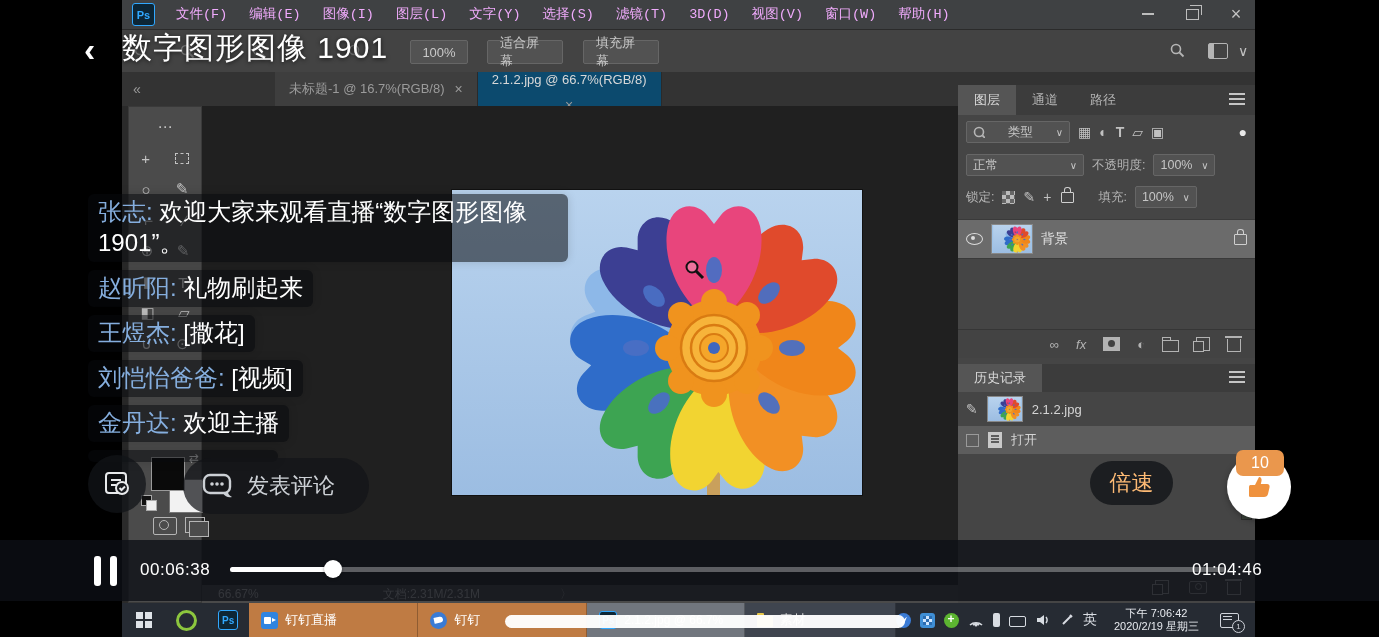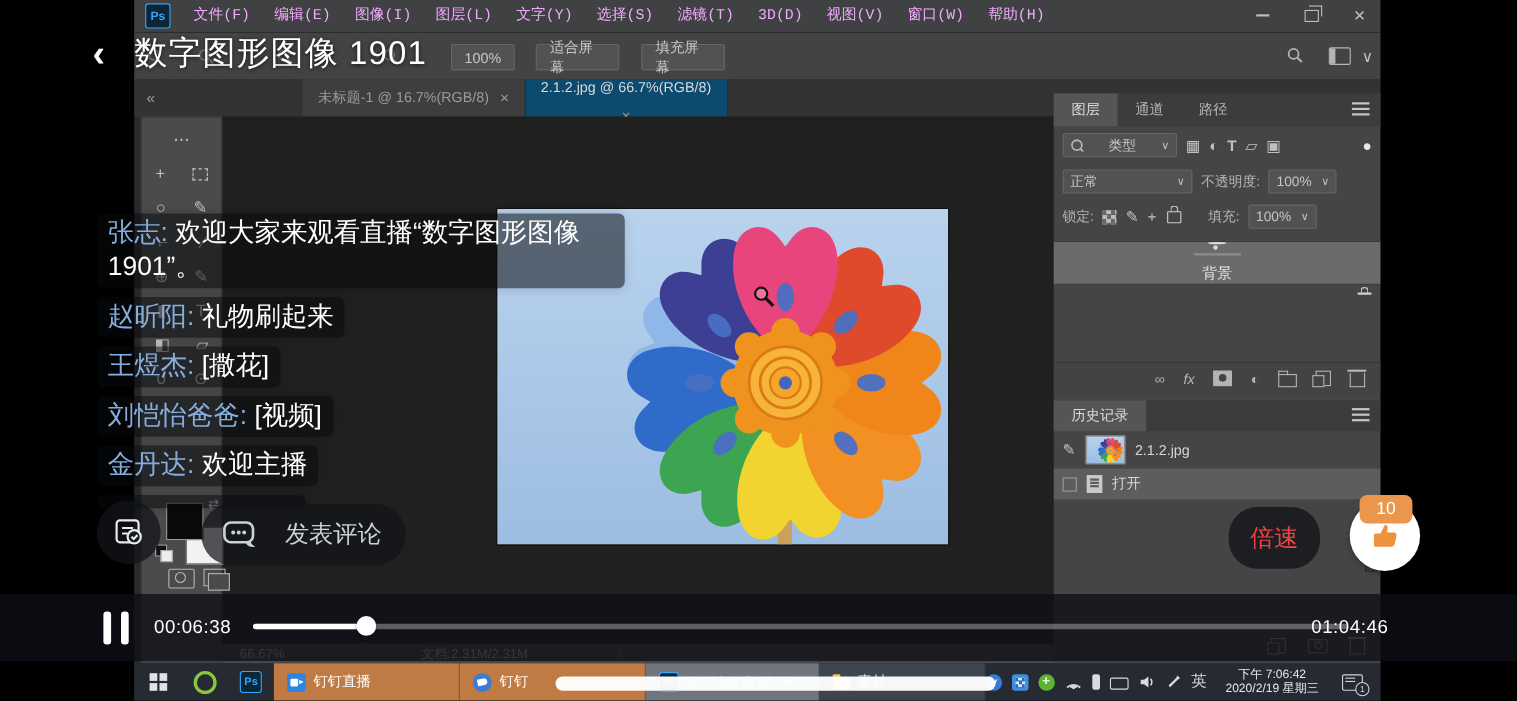--- a/index.html
+++ b/index.html
@@ -55,21 +55,21 @@
   
   .rightpane{left:836px;top:85px;width:297px;height:518px;background:#454545;}
   .ptabs{display:flex;height:30px;background:#3c3c3c;align-items:stretch;position:relative;}
   .ptab{padding:0 16px;font-size:13px;color:#b5b5b5;display:flex;align-items:center;}
   .ptab.on{background:#555555;color:#dadada;}
   .hamb{position:absolute;right:10px;top:8px;width:16px;height:2px;background:#c5c5c5;box-shadow:0 5px 0 #c5c5c5,0 10px 0 #c5c5c5;}
   .prow{display:flex;align-items:center;gap:8px;padding:0 8px;color:#b5b5b5;font-size:12.5px;}
   .pselect{background:#525252;border:1px solid #666;border-radius:2px;height:22px;display:flex;align-items:center;
            padding:0 6px;gap:6px;color:#c5c5c5;justify-content:space-between;box-sizing:border-box;}
   .icn{color:#c0c0c0;font-size:14px;}
-  .layer-row{display:flex;align-items:center;gap:8px;background:#6b6b6b;height:38px;margin-top:6px;padding:0 8px;border-top:1px solid #3a3a3a;border-bottom:1px solid #3a3a3a;flex-direction:column;}
+  .layer-row{display:flex;align-items:center;gap:8px;background:#6b6b6b;height:38px;margin-top:6px;padding:0 8px;border-top:1px solid #3a3a3a;border-bottom:1px solid #3a3a3a;}
   .eye{width:15px;height:10px;border:1.5px solid #dcdcdc;border-radius:50%;position:relative;}
   .eye:before{content:'';position:absolute;left:4px;top:2px;width:4px;height:4px;background:#dcdcdc;border-radius:50%;}
   .thumb{width:40px;height:28px;border:1px solid #888;background:#9ec3e8;}
   .locki{width:11px;height:9px;border:1.5px solid #cfcfcf;border-radius:1px;position:relative;margin-left:auto;}
   .locki:before{content:'';position:absolute;left:1.5px;top:-6px;width:5px;height:5px;border:1.5px solid #cfcfcf;border-bottom:none;border-radius:3px 3px 0 0;}
   .checker{width:13px;height:13px;background:repeating-conic-gradient(#bbb 0 25%,#666 0 50%) 0 0/8px 8px;}
   .pbotbar{display:flex;align-items:center;gap:17px;justify-content:flex-end;height:28px;background:#434343;
            border-top:1px solid #363636;padding:0 14px;color:#b3b3b3;font-size:13px;margin-top:70px;}
   .maski{width:15px;height:12px;border:1.5px solid #b3b3b3;position:relative;background:#b3b3b3;}
   .maski:before{content:'';position:absolute;left:4px;top:2px;width:7px;height:7px;border-radius:50%;background:#434343;}
@@ -130,23 +130,23 @@
   .notif .b1{position:absolute;right:-7px;bottom:-6px;width:11px;height:11px;border:1px solid #cfd3da;border-radius:50%;
              font-size:8px;color:#cfd3da;display:flex;align-items:center;justify-content:center;background:#262b33;}
   
   .backbtn{left:84px;top:32px;color:#fff;font-size:34px;font-weight:bold;line-height:34px;text-shadow:0 1px 3px rgba(0,0,0,.6);}
   .vtitle{left:122px;top:28px;color:#fff;font-size:30px;letter-spacing:1px;text-shadow:0 1px 4px rgba(0,0,0,.7);white-space:nowrap;}
   .chat{left:88px;top:194px;display:flex;flex-direction:column;align-items:flex-start;gap:8px;z-index:6;}
   .bubble{background:rgba(8,10,12,.55);border-radius:6px;padding:2px 10px 4px 10px;font-size:24px;line-height:31px;color:#fff;max-width:460px;box-shadow:0 0 10px rgba(0,0,0,.15);}
   .uname{color:#85aede;}
   .bubble.partial{height:12px;width:170px;overflow:hidden;padding:0 10px;}
   .cbtn-circ{left:88px;top:455px;width:58px;height:58px;border-radius:50%;background:rgba(18,20,24,.75);display:flex;align-items:center;justify-content:center;z-index:7;}
-  .cpill{left:183px;top:458px;width:186px;height:56px;border-radius:28px;background:rgba(18,20,24,.72);display:flex;align-items:center;gap:24px;padding:0 18px;box-sizing:border-box;z-index:7;}
+  .cpill{left:183px;top:458px;width:186px;height:56px;border-radius:28px;background:rgba(18,20,24,.72);display:flex;align-items:center;gap:12px;padding:0 18px;box-sizing:border-box;z-index:7;}
   .cpill span{color:#ccd0d5;font-size:22px;white-space:nowrap;}
-  .speed{left:1117px;top:461px;width:83px;height:56px;border-radius:26px;background:rgba(18,20,24,.8);display:flex;align-items:center;justify-content:center;color:#ef4444;font-size:22px;z-index:7;}
+  .speed{left:1090px;top:461px;width:83px;height:44px;border-radius:26px;background:rgba(18,20,24,.8);display:flex;align-items:center;justify-content:center;color:#fdba74;font-size:22px;z-index:7;}
   .like{left:1227px;top:455px;width:64px;height:64px;border-radius:50%;background:#fff;display:flex;align-items:center;justify-content:center;z-index:7;box-shadow:0 2px 6px rgba(0,0,0,.3);}
   .likebadge{left:1236px;top:450px;width:48px;height:26px;border-radius:7px;background:#ea974d;color:#fff;font-size:16px;display:flex;align-items:center;justify-content:center;z-index:8;}
   .pstrip{left:0;top:540px;width:1379px;height:61px;background:rgba(13,16,22,.78);z-index:6;}
   .pausebar{position:absolute;top:16px;width:7px;height:30px;border-radius:3px;background:#fff;}
   .ptime{position:absolute;top:20px;color:#fff;font-size:17px;letter-spacing:.5px;white-space:nowrap;}
   .ptrack{position:absolute;left:230px;top:27px;width:995px;height:5px;border-radius:3px;background:rgba(255,255,255,.32);}
   .pfill{height:5px;border-radius:3px;background:#fff;width:10.3%;}
   .pknob{position:absolute;left:324px;top:20px;width:18px;height:18px;border-radius:50%;background:#fff;box-shadow:0 1px 3px rgba(0,0,0,.4);}
   .homebar{left:505px;top:615px;width:400px;height:13px;border-radius:7px;background:rgba(255,255,255,.96);z-index:9;}
 </style>

